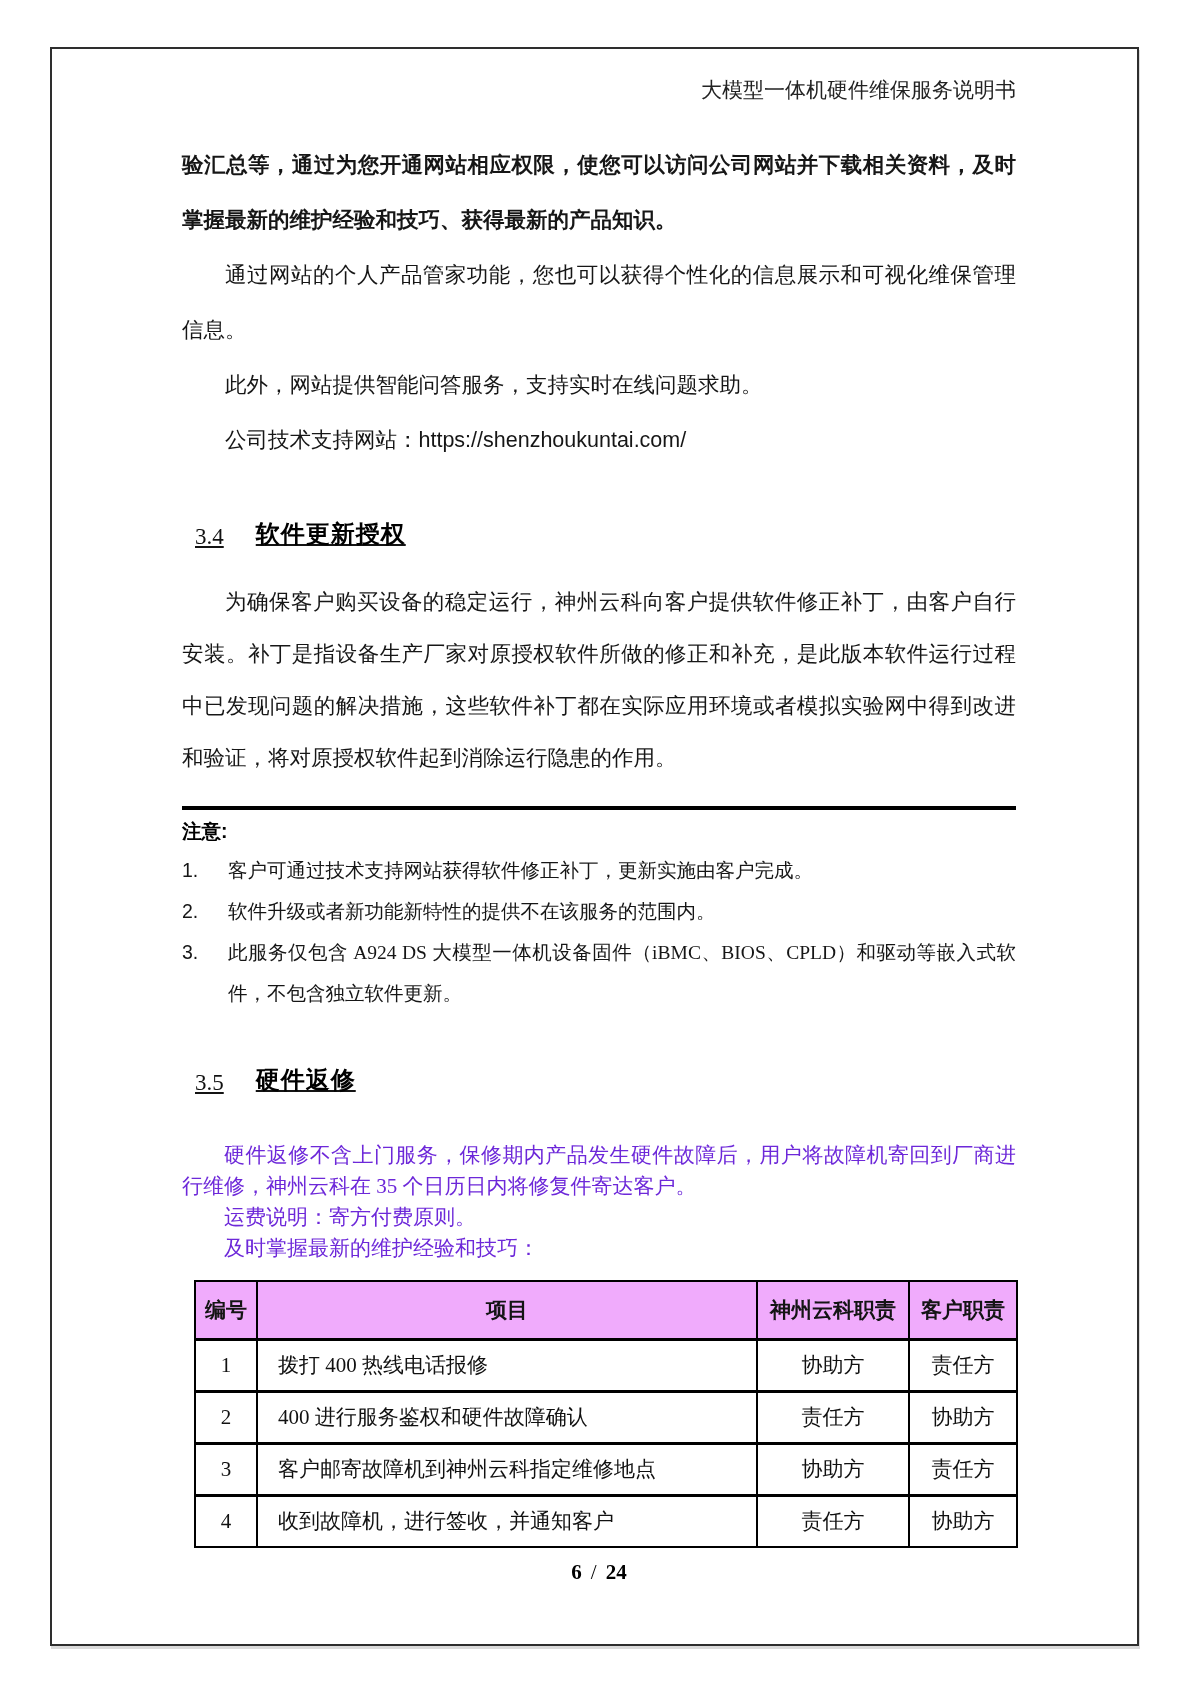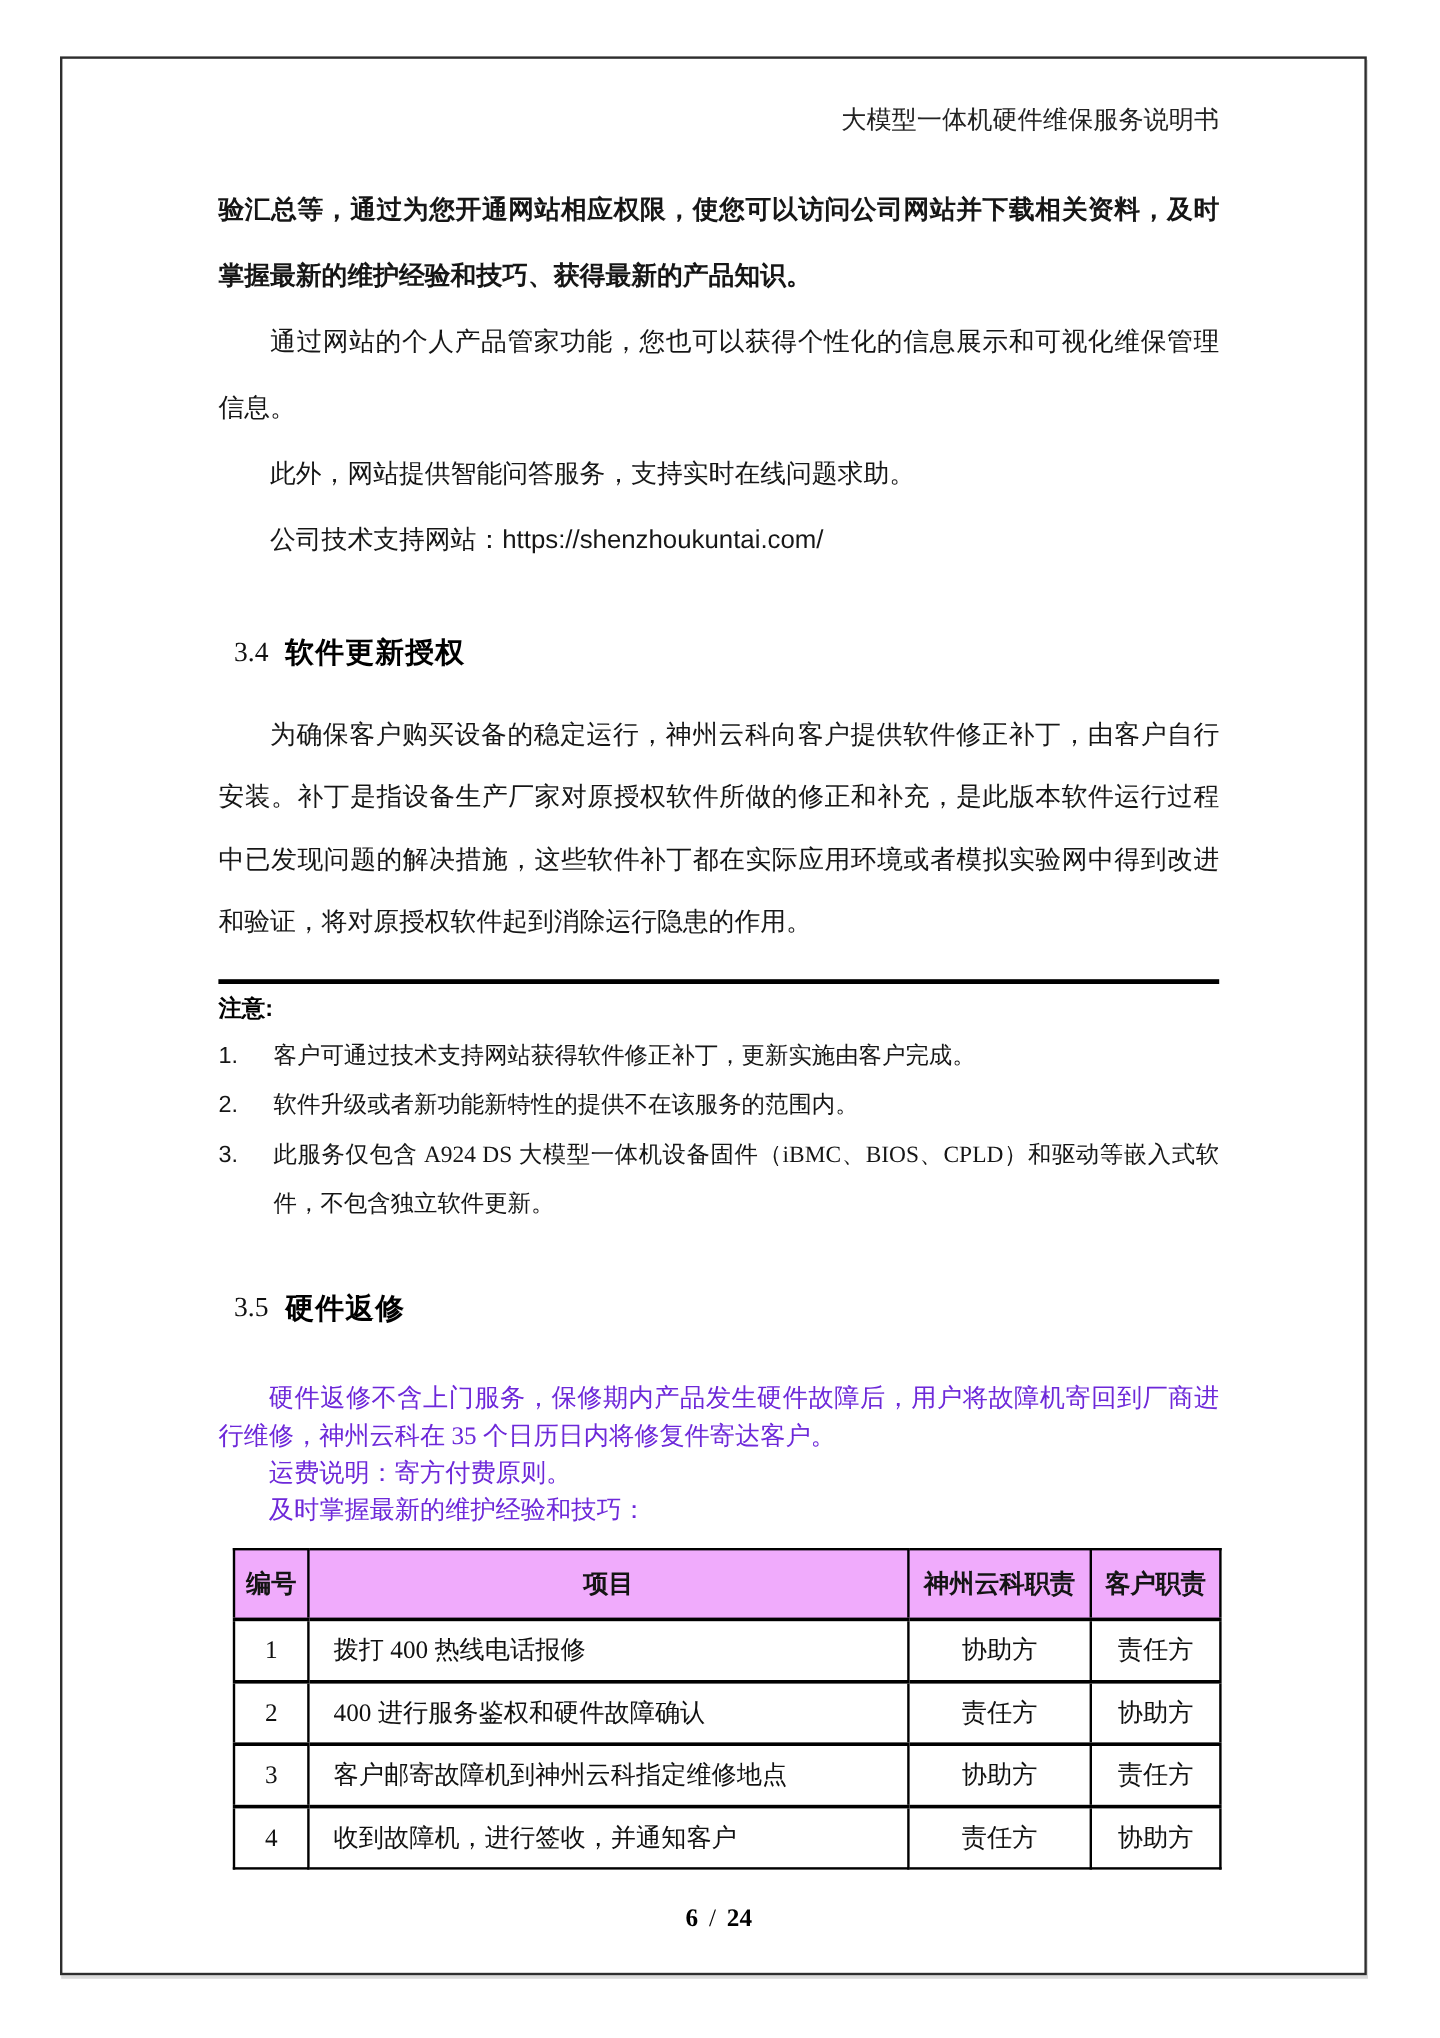--- a/index.html
+++ b/index.html
@@ -18,33 +18,34 @@
     background: #ffffff;
     border: 2px solid #2e2e2e;
     box-shadow: 1px 3px 0 rgba(0,0,0,0.14);
     padding: 20px 121px 0 130px;
     overflow: hidden;
   }
   .running-header {
     text-align: right;
     font: 21px/28px "Liberation Serif", serif;
     color: #222;
-    margin-top: 17px;
+    margin-top: 7px;
   }
   .body-para {
     font: 21.5px/55px "Liberation Sans", sans-serif;
     color: #161616;
     text-align: justify;
     margin: 0;
   }
   .body-para.ind { text-indent: 2em; }
   .first-para { margin-top: 34px; font-weight: bold; }
   .sec-heading {
-    display: flex; align-items: center; gap: 14px;
+    display: flex; align-items: flex-end; gap: 32px;
     margin: 50px 0 0 13px;
+    text-decoration: underline;
   }
   .sec-heading.gap-35 { }
   .sec-num { font: 23px "Liberation Serif", serif; color: #111; }
   .sec-title { font: bold 24px "Liberation Sans", sans-serif; color: #000; letter-spacing: 1px; }
   .sec-body { margin-top: 26px; line-height: 52px; }
   .note-rule { height: 4px; background: #000; margin-top: 22px; }
   .note-label { font: bold 19.5px/30px "Liberation Sans", sans-serif; margin-top: 6px; color: #000; }
   .note-list { margin-top: 4px; }
   .note-item { display: flex; font: 19.5px/41px "Liberation Sans", sans-serif; color: #161616; }
   .note-num { width: 46px; flex: none; }
@@ -76,21 +77,21 @@
     border-top-width: 3px;
     font: 21px "Liberation Serif", serif;
     height: 52px;
     text-align: center;
     color: #111;
   }
   .repair-table td.item-cell { text-align: left; padding-left: 20px; }
   .page-footer {
     text-align: center;
     font: bold 21px "Liberation Serif", serif;
-    margin-top: 28px;
+    margin-top: 12px;
     color: #000;
   }
   .page-footer .sep { font-weight: normal; margin: 0 9px; }
 </style>
 </head>
 <body>
 
 <div class="page">
 
   <div class="running-header">

